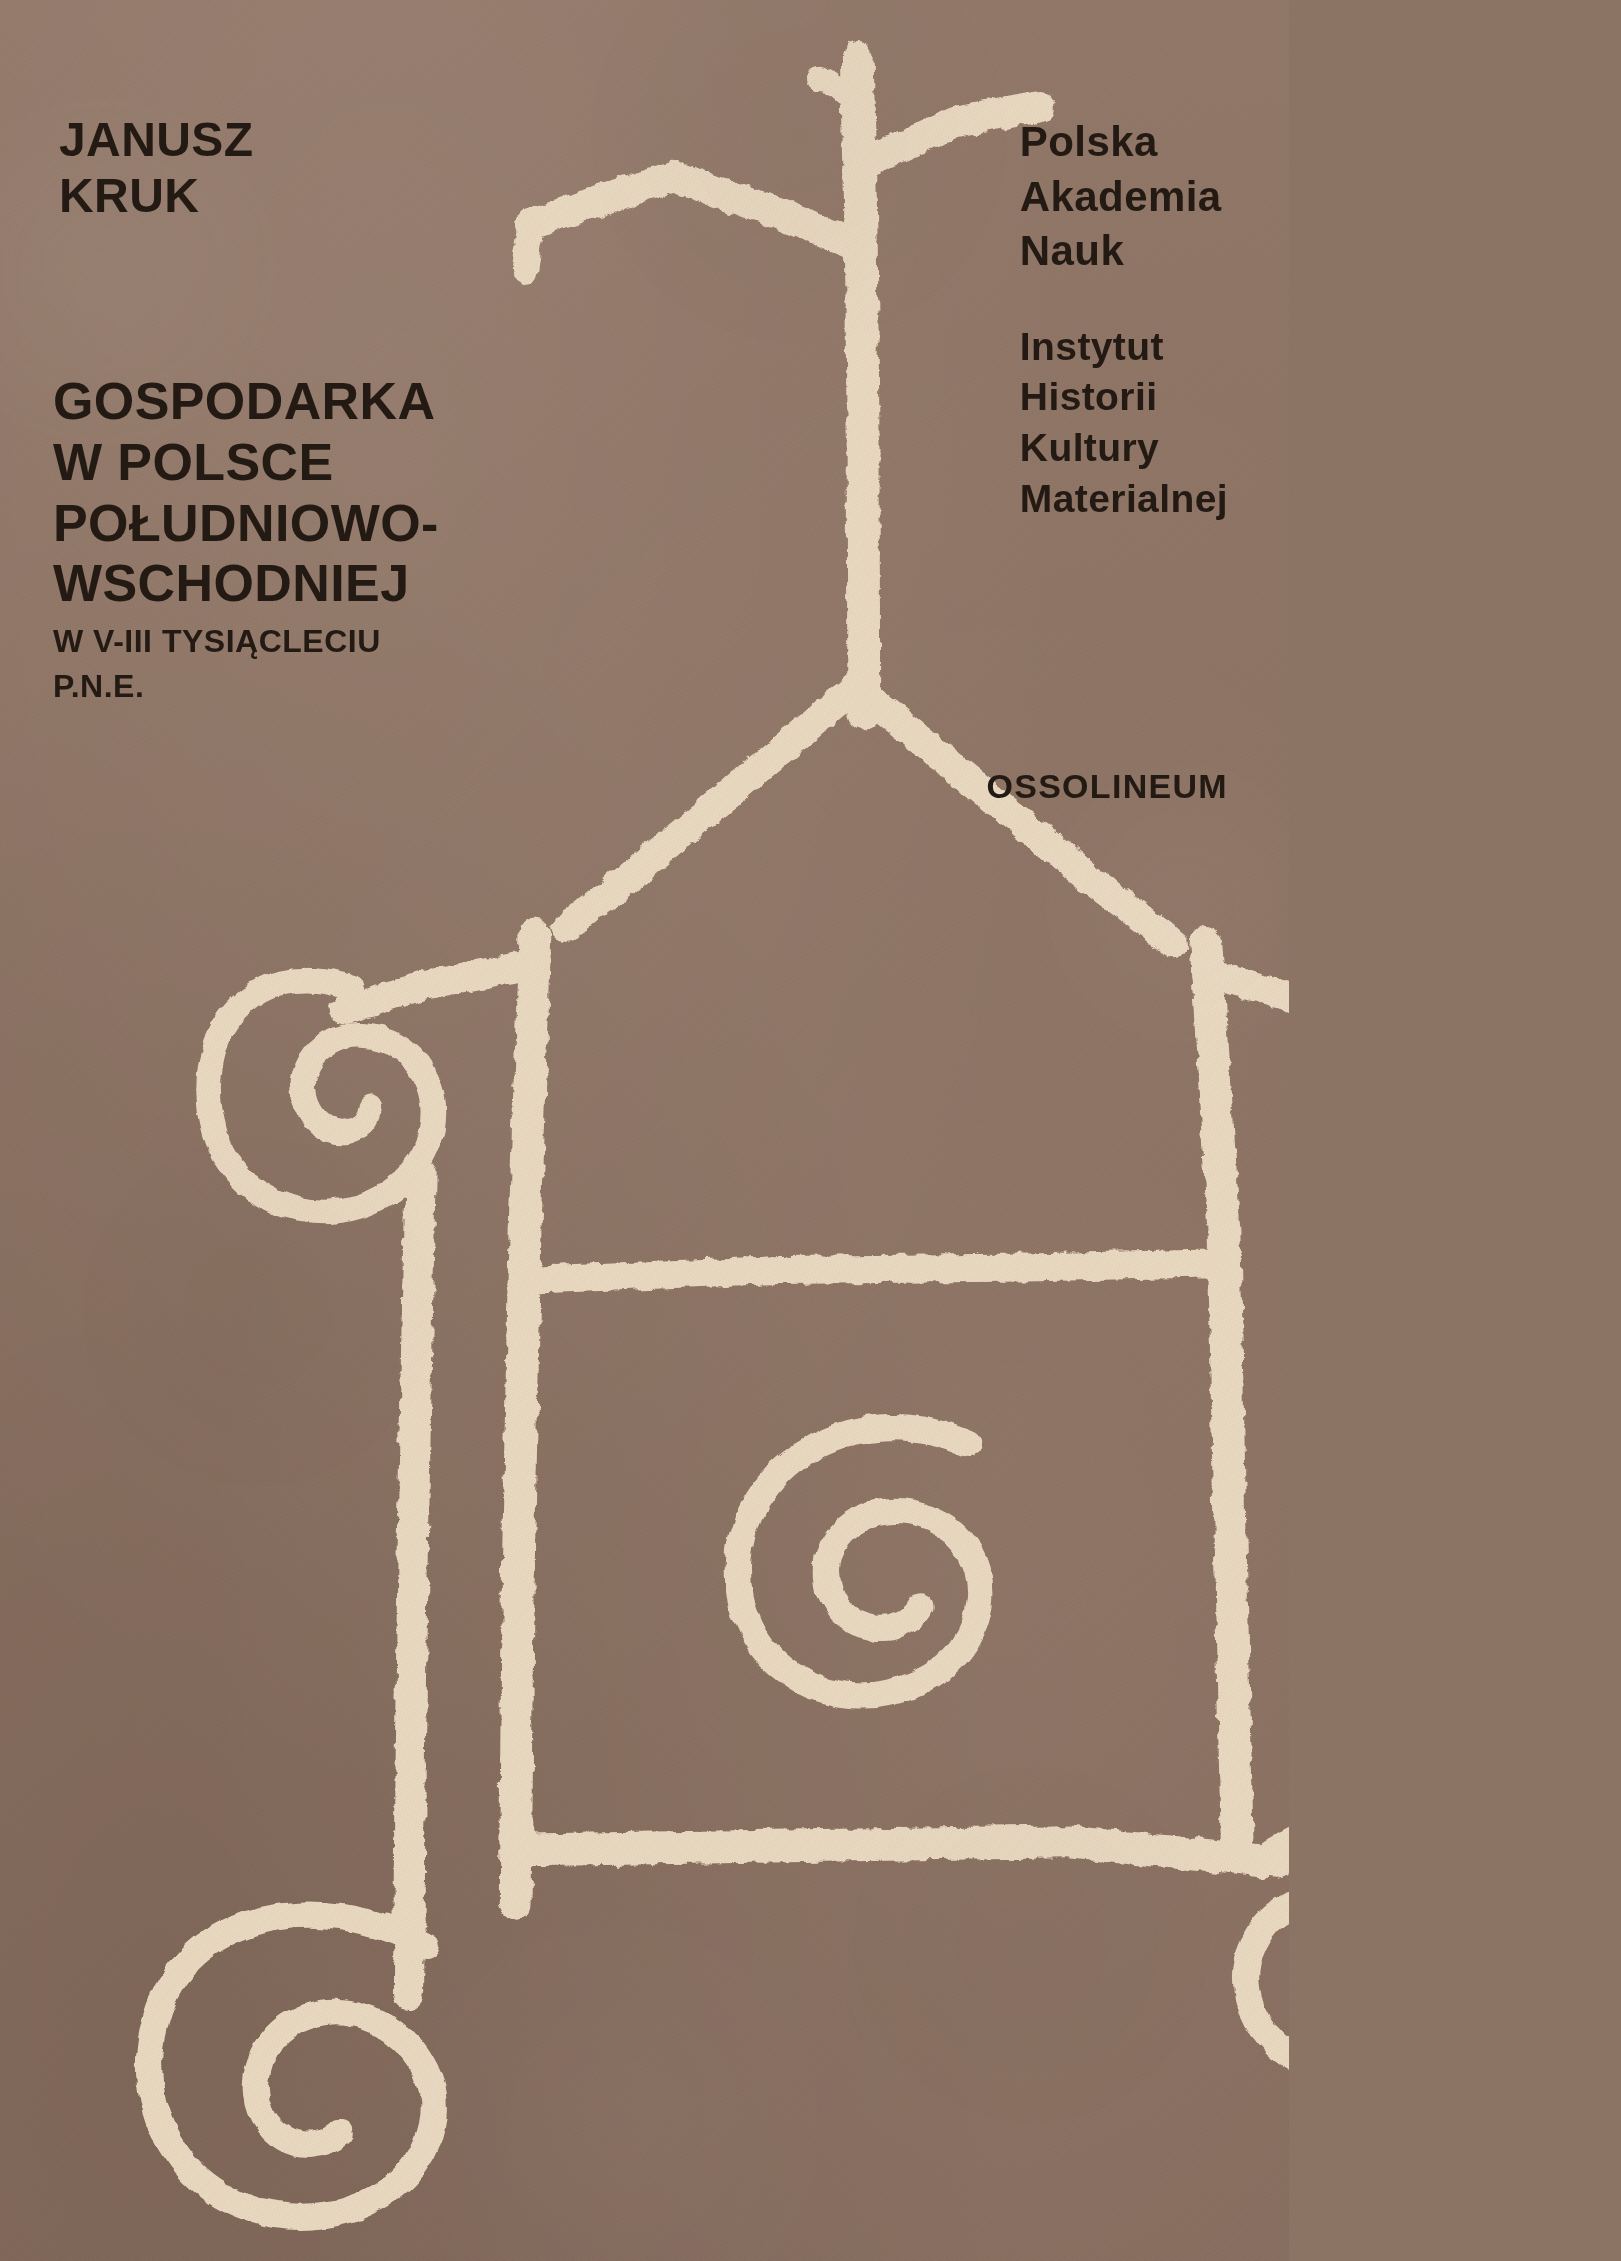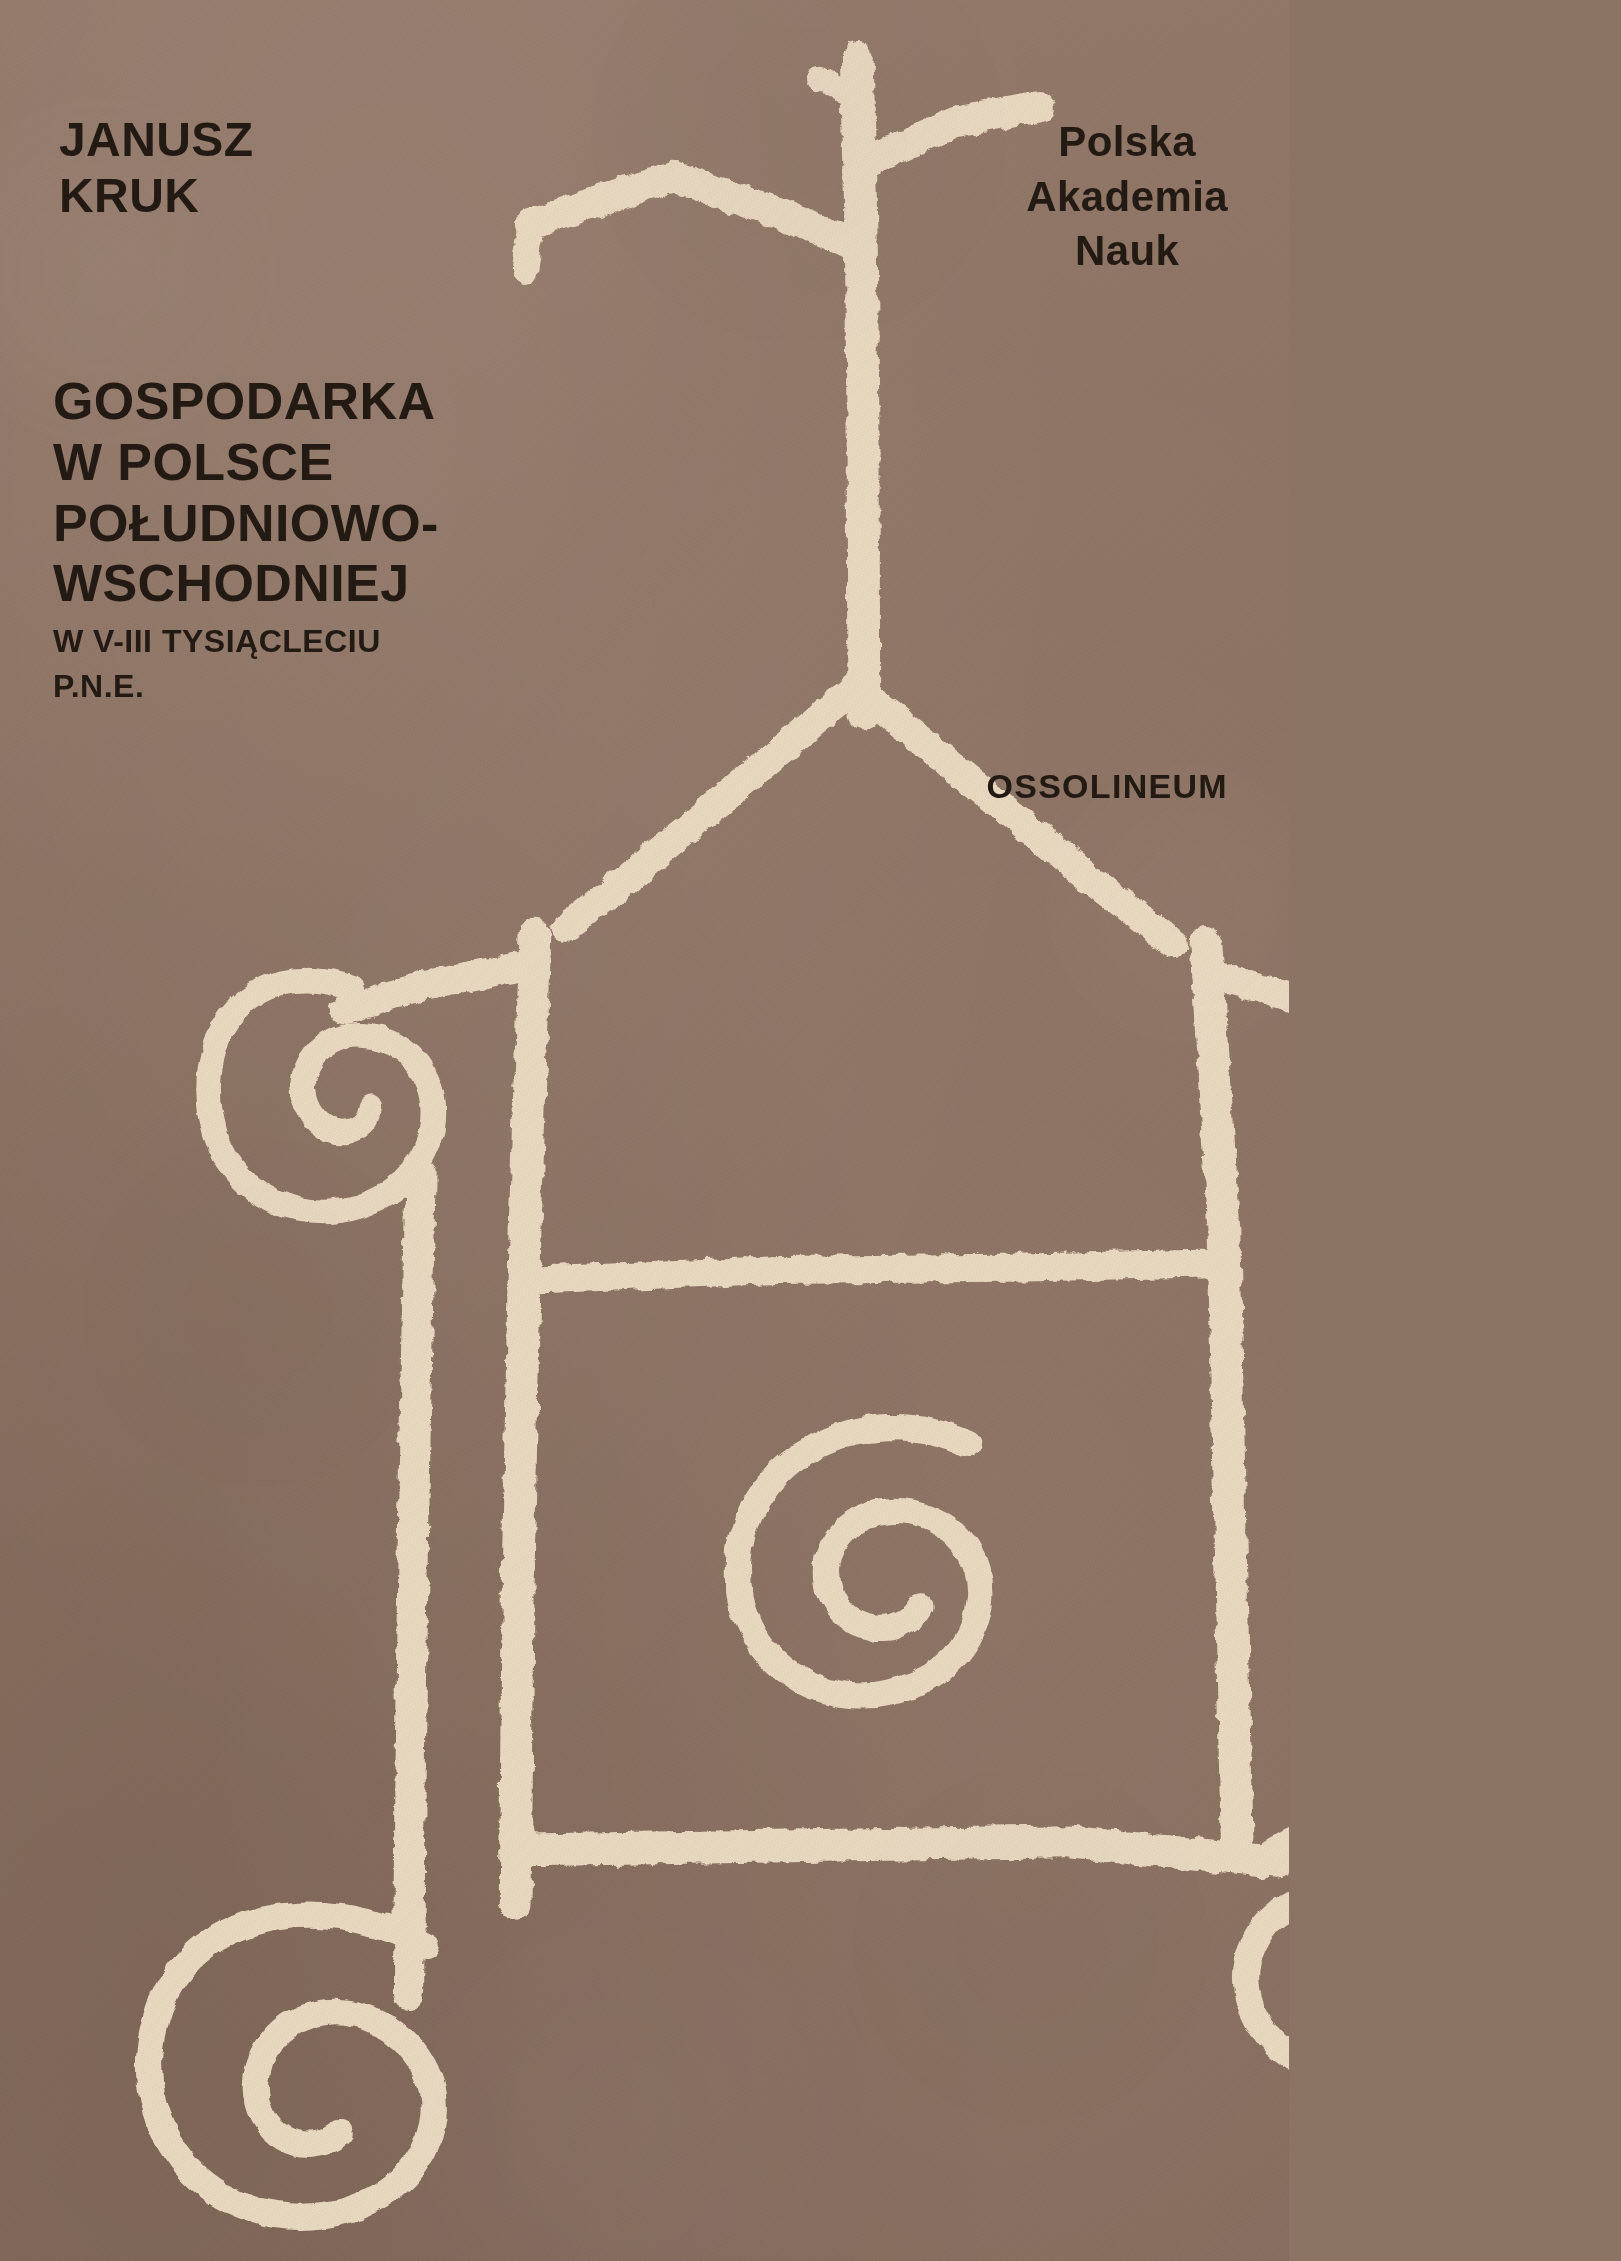--- a/index.html
+++ b/index.html
@@ -81,21 +81,21 @@
   #title-block .t-sub {
     font-size: 32px;
     letter-spacing: 0.5px;
     margin-top: 8.2px;
   }
 
   #publisher-block {
     position: absolute;
     right: 61px;
     top: 115px;
-    text-align: center;
+    text-align: left;
     line-height: 1.30;
     font-size: 42px;
   }
   #publisher-block .grp2 {
     margin-top: 43px;
     font-size: 39px;
     line-height: 1.30;
   }
   #imprint {
     position: absolute;
@@ -225,18 +225,24 @@
     <div class="t-sub">W V-III TYSIĄCLECIU</div>
     <div class="t-sub">P.N.E.</div>
   </div>
 
   <div id="publisher-block" class="ink">
     <div class="grp1">
       <div>Polska</div>
       <div>Akademia</div>
       <div>Nauk</div>
     </div>
+    <div class="grp2">
+      <div>Instytut</div>
+      <div>Historii</div>
+      <div>Kultury</div>
+      <div>Materialnej</div>
+    </div>
   </div>
 
   <div id="imprint">OSSOLINEUM</div>
 
 </div>
 
 
 </body></html>

